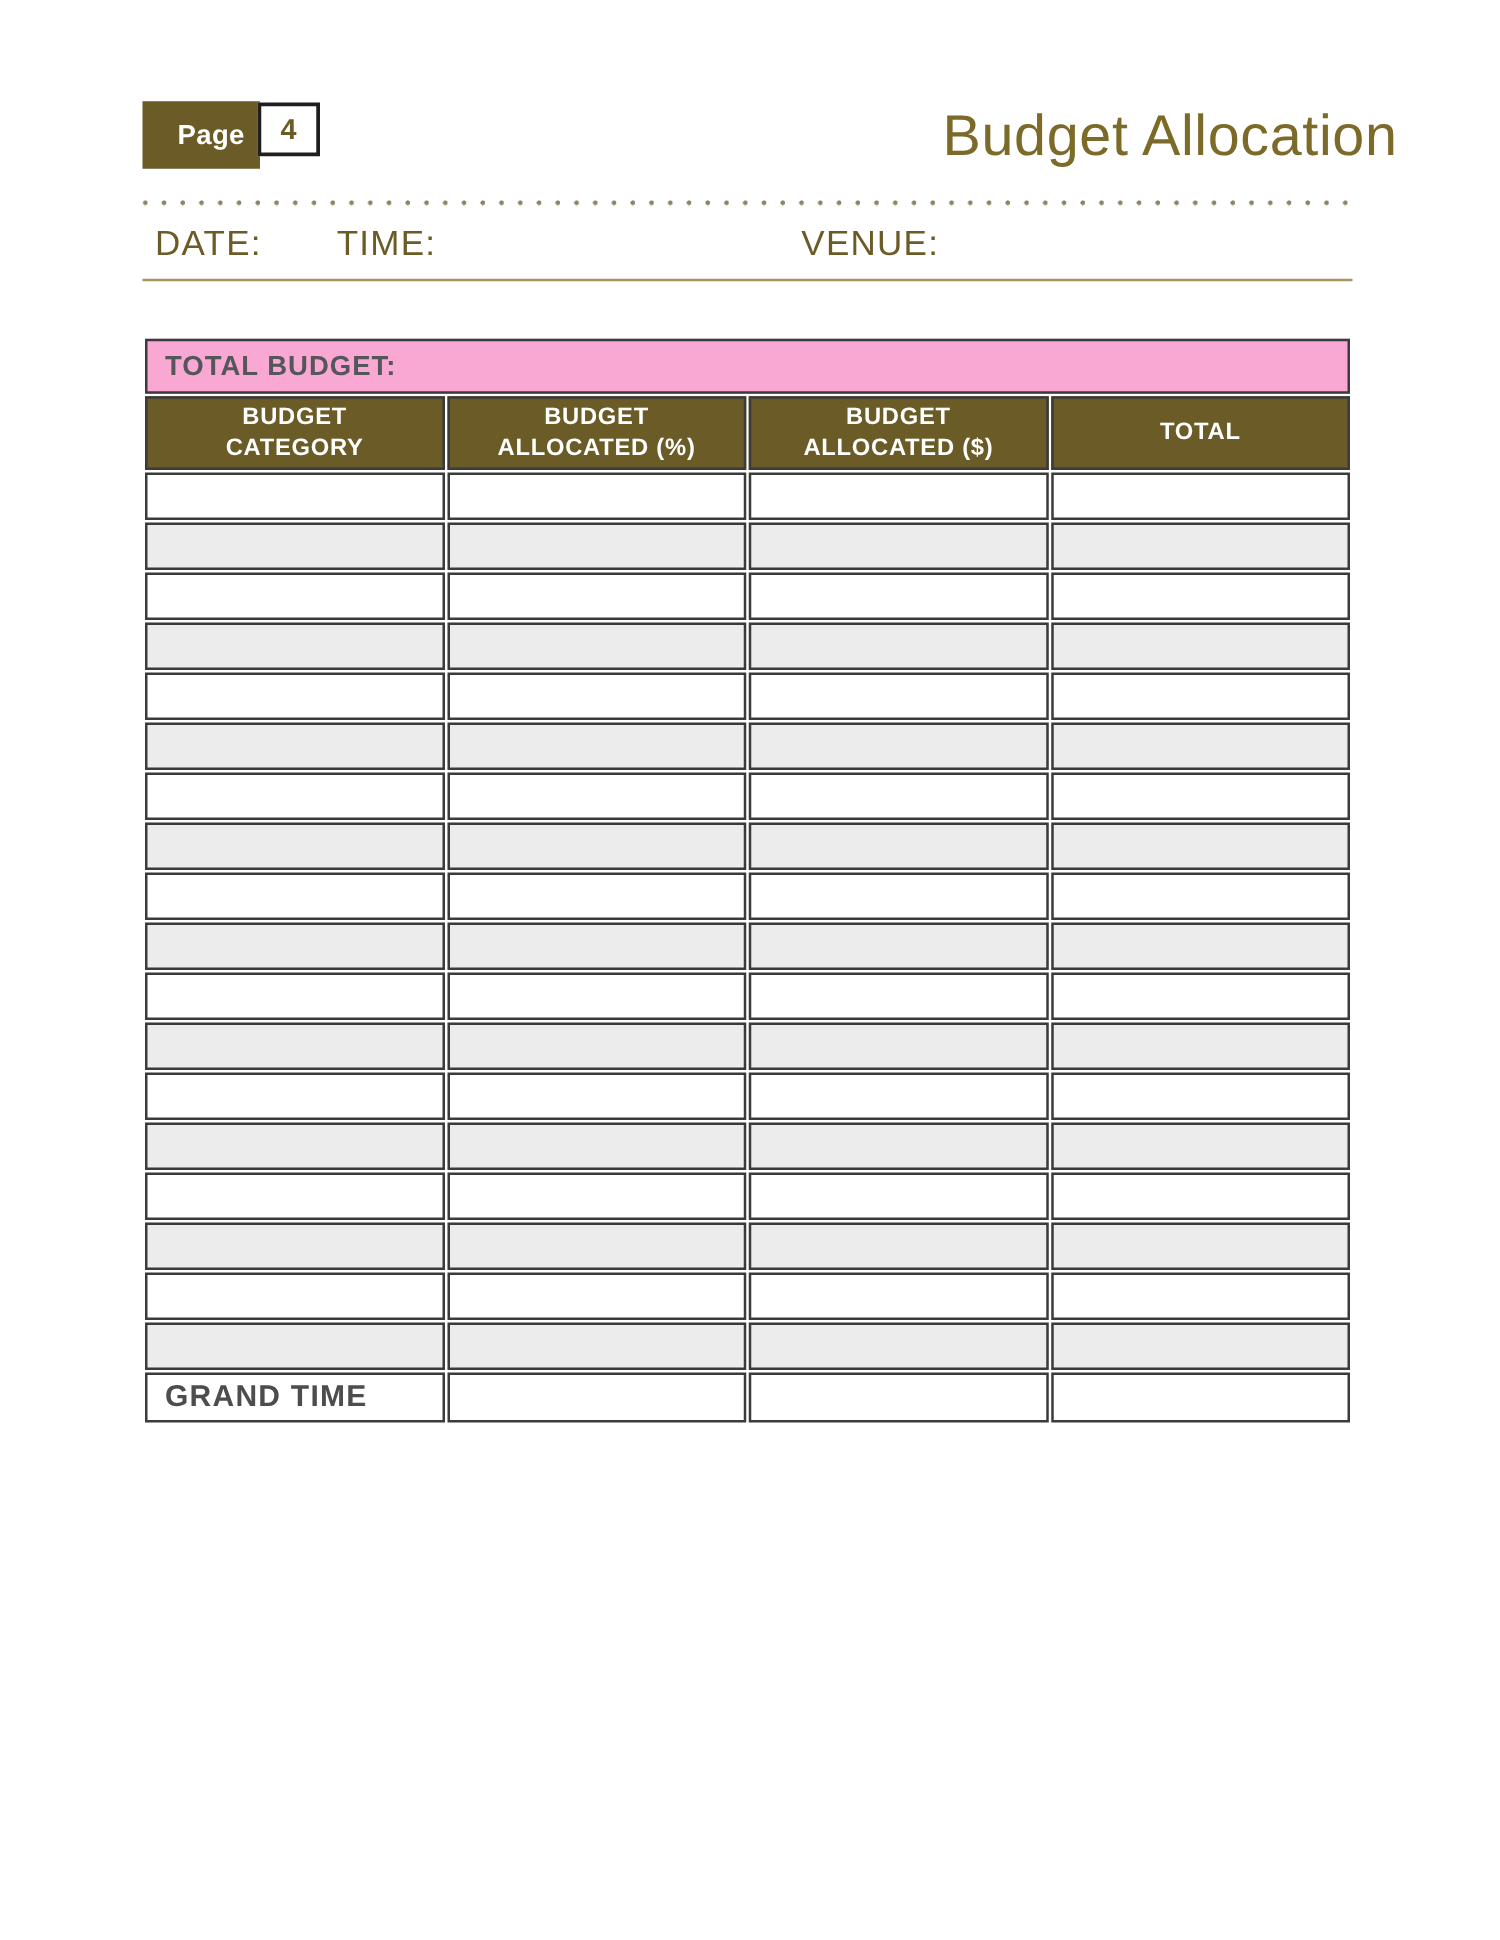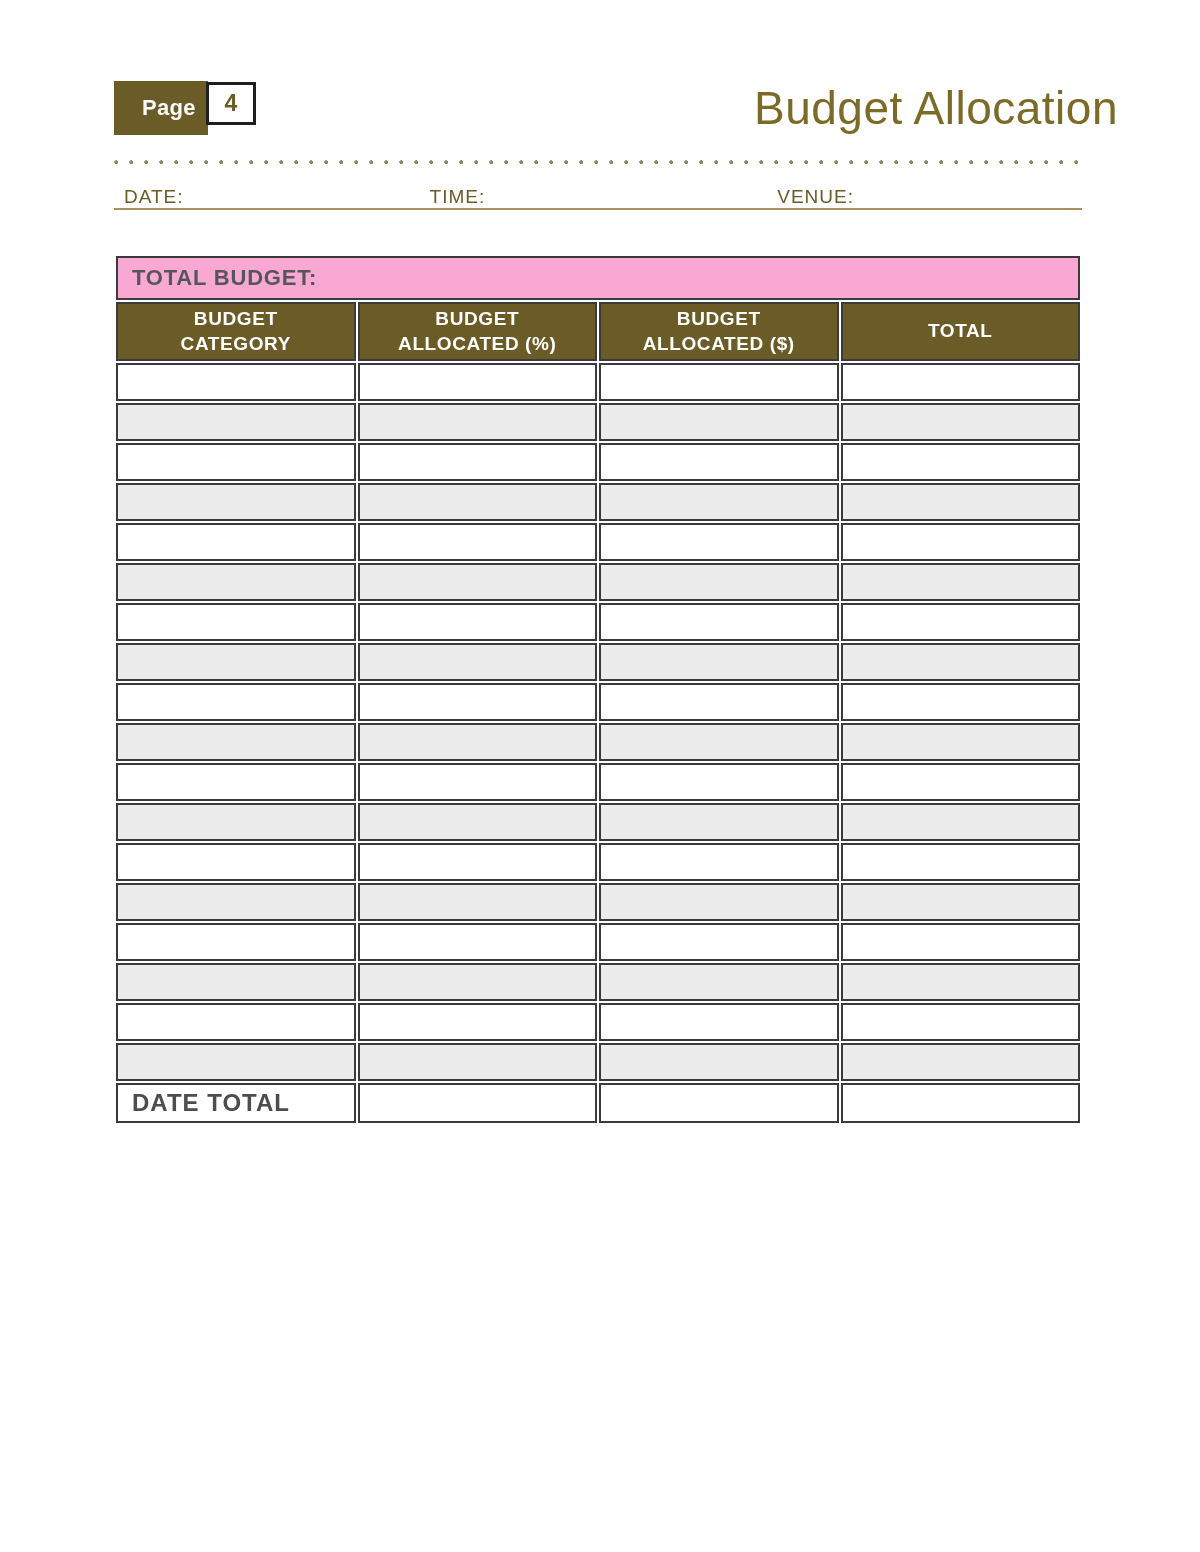--- a/index.html
+++ b/index.html
@@ -51,26 +51,27 @@
     background-image: radial-gradient(circle at 2.2px 2.2px, var(--dot, #8f8560) 1.7px, transparent 2.1px);
     background-size: 15px 5px; background-repeat: repeat-x;
   }
 
   
   .info-row {
     margin-top: 14px;
     width: 968px;
     display: flex; align-items: baseline;
     border-bottom: 2px solid var(--rule, #a8935f);
-    font-size: 19px; letter-spacing: 1px;
+    padding-bottom: 12px;
+    font-size: 28px; letter-spacing: 1px;
     color: var(--accent, #6b5b26);
   }
   .info-label { white-space: nowrap; }
   .info-label.date  { margin-left: 10px; }
-  .info-label.time  { margin-left: 186px; }
+  .info-label.time  { }
   .info-label.venue { margin-left: 232px; }
   .write-line { flex: 0 0 60px; height: 24px; }
   .write-line.last { flex: 1 1 auto; }
 
   
   table.budget-table {
     margin-top: 44px;
     width: 968px;
     border-collapse: separate;
     border-spacing: 2px;
@@ -251,21 +252,21 @@
         </tr>
         <tr>
           <td class="body-cell"></td>
           <td class="body-cell"></td>
           <td class="body-cell"></td>
           <td class="body-cell"></td>
         </tr>
       </tbody>
     <tbody>
       <tr>
-        <td class="grand-label-cell"><span>DATE TOTAL</span></td>
+        <td class="grand-label-cell"><span>GRAND TIME</span></td>
 
       <td class="grand-cell"></td>
           <td class="grand-cell"></td>
           <td class="grand-cell"></td>
         </tr>
     </tbody>
   </table>
 
 </div>
 

